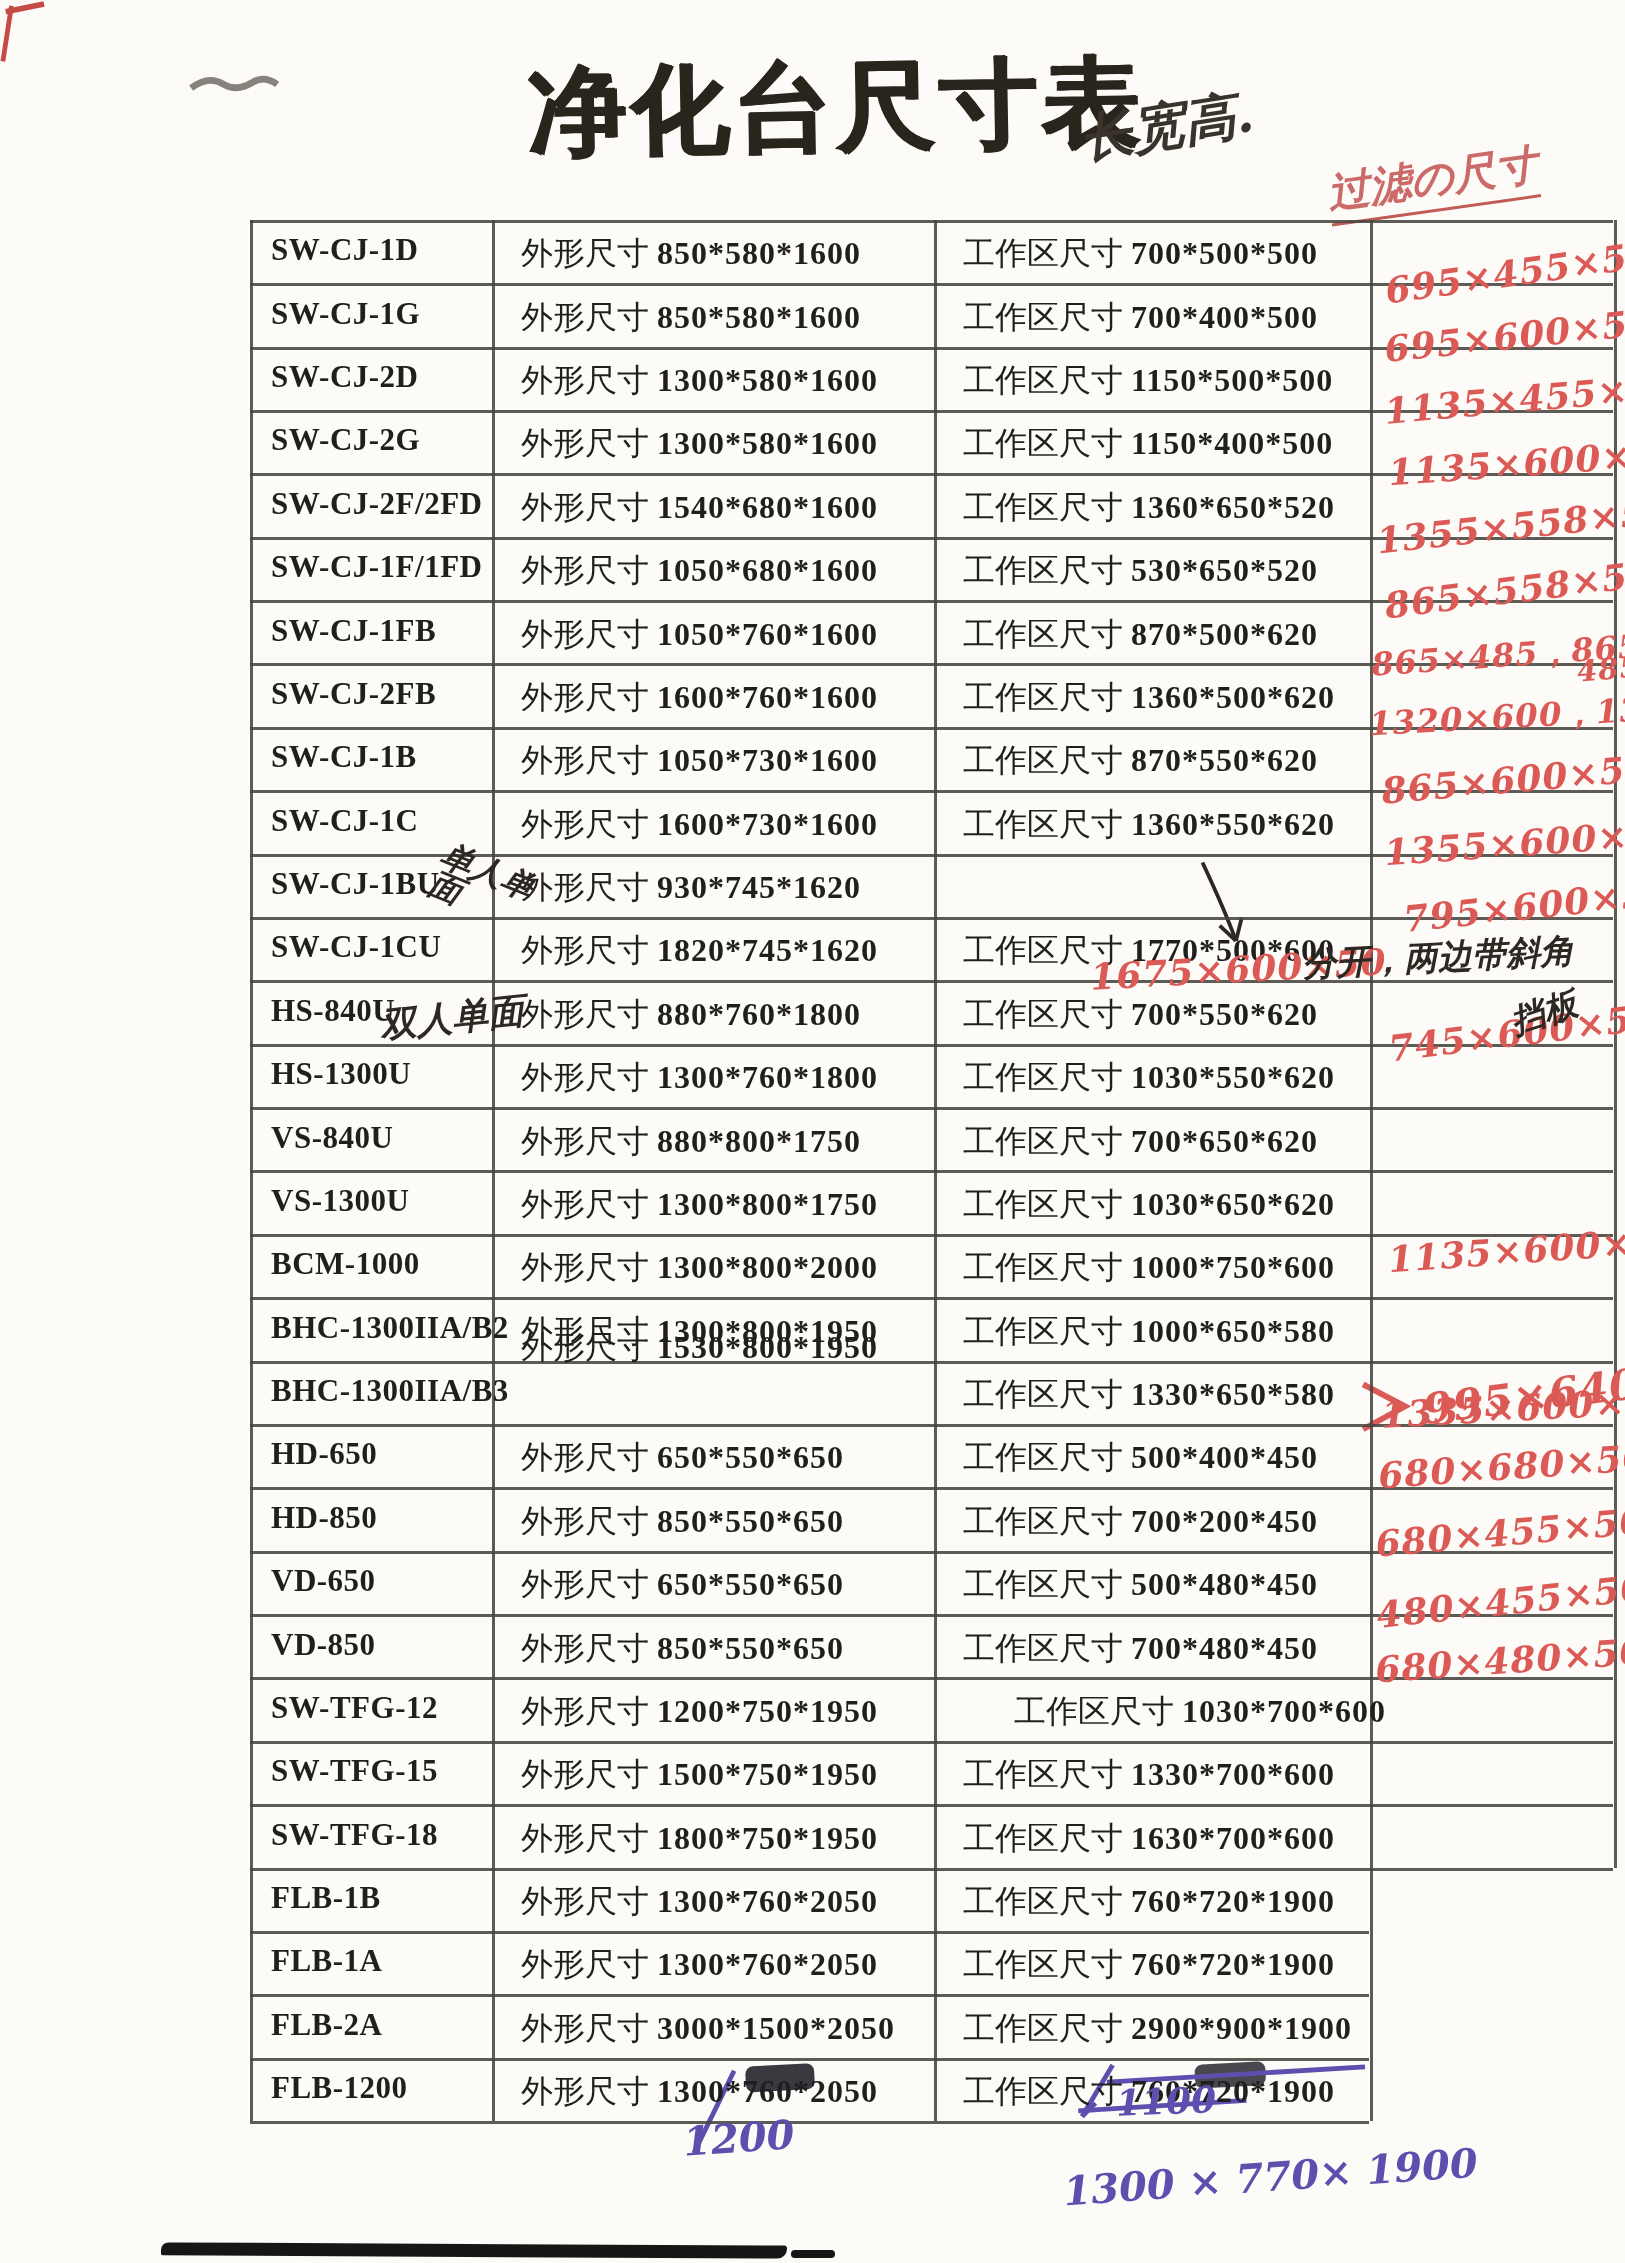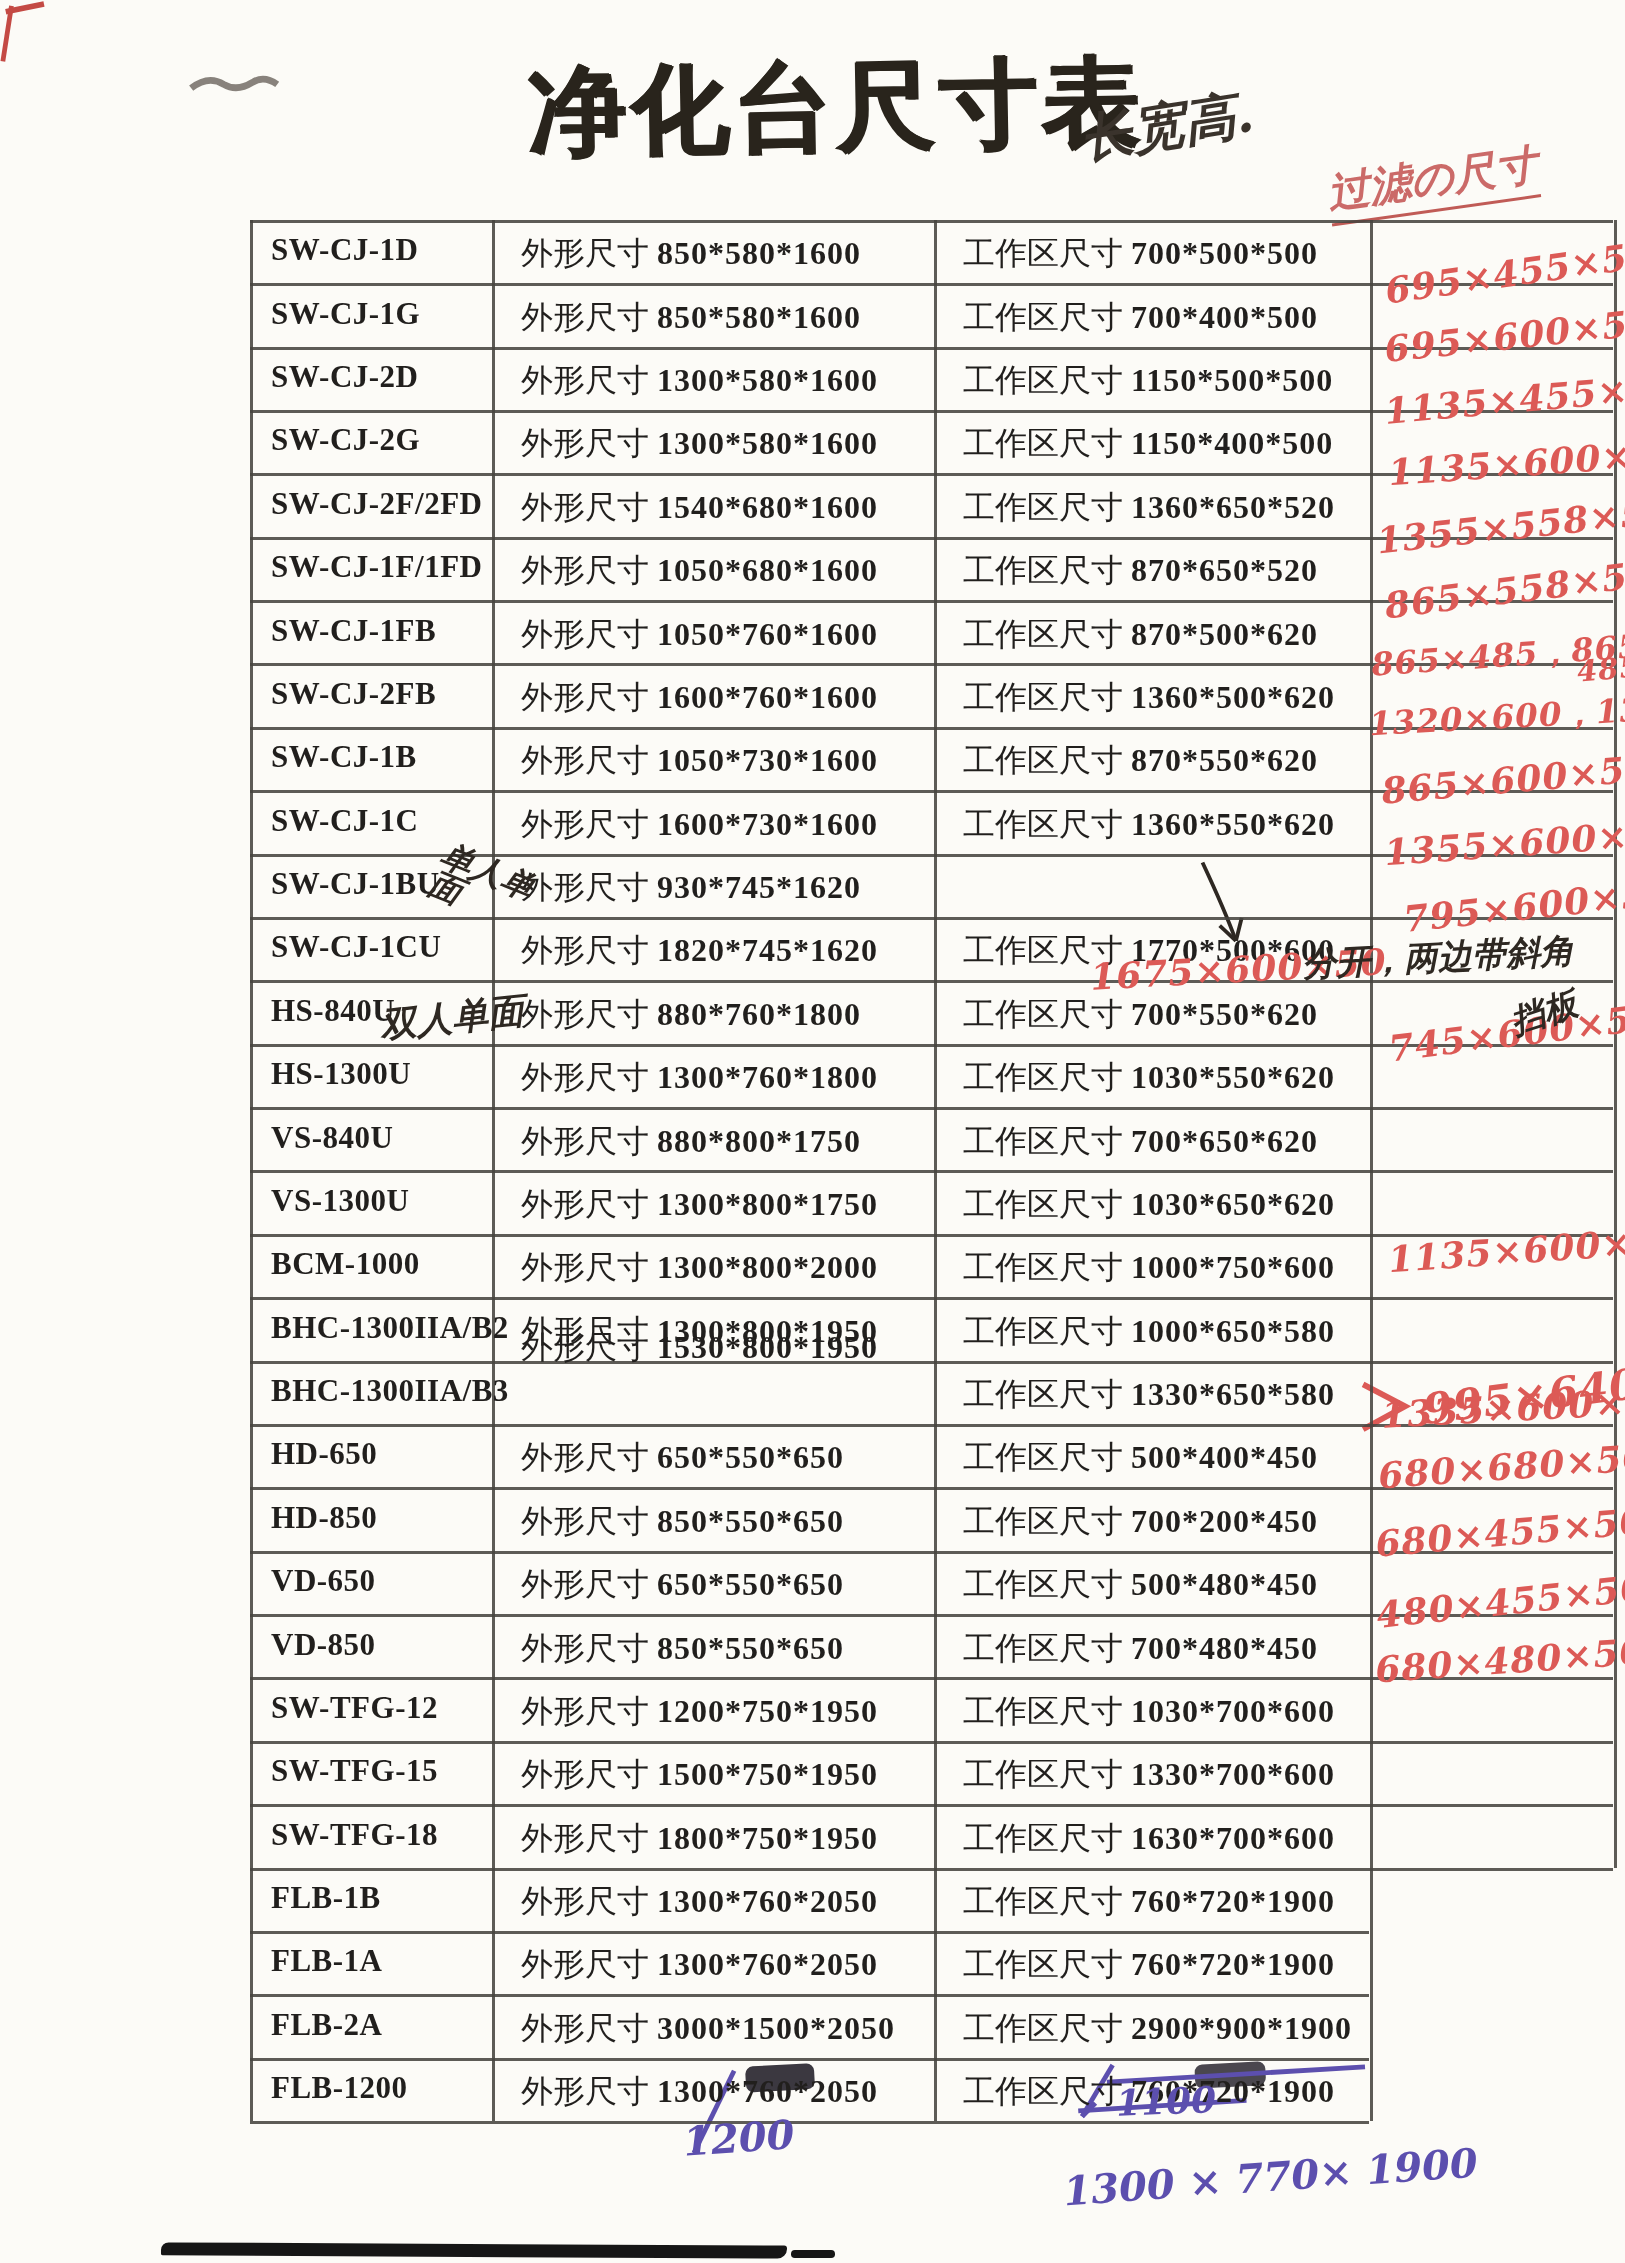--- a/index.html
+++ b/index.html
@@ -129,21 +129,21 @@
     <div class="ptext" style="left: 963px; top: 422px;"><span class="prefix" style="position: static;">工作区尺寸</span> <span class="dimsv" style="position: static;">1150*400*500</span></div>
     <div class="rednote" style="left: 1388px; top: 441px; font-size: 36px; transform: rotate(-4deg);">1135×600×50</div>
     <div class="" style="left: 250px; top: 473px; width: 1363px; height: 63px; pointer-events: none;"></div>
     <div class="ptext model" style="left: 271px; top: 486px;">SW-CJ-2F/2FD</div>
     <div class="ptext" style="left: 521px; top: 486px;"><span class="prefix" style="position: static;">外形尺寸</span> <span class="dimsv" style="position: static;">1540*680*1600</span></div>
     <div class="ptext" style="left: 963px; top: 486px;"><span class="prefix" style="position: static;">工作区尺寸</span> <span class="dimsv" style="position: static;">1360*650*520</span></div>
     <div class="rednote" style="left: 1376px; top: 504px; font-size: 36px; transform: rotate(-6deg);">1355×558×50</div>
     <div class="" style="left: 250px; top: 537px; width: 1363px; height: 63px; pointer-events: none;"></div>
     <div class="ptext model" style="left: 271px; top: 549px;">SW-CJ-1F/1FD</div>
     <div class="ptext" style="left: 521px; top: 549px;"><span class="prefix" style="position: static;">外形尺寸</span> <span class="dimsv" style="position: static;">1050*680*1600</span></div>
-    <div class="ptext" style="left: 963px; top: 549px;"><span class="prefix" style="position: static;">工作区尺寸</span> <span class="dimsv" style="position: static;">870*650*520</span></div>
+    <div class="ptext" style="left: 963px; top: 549px;"><span class="prefix" style="position: static;">工作区尺寸</span> <span class="dimsv" style="position: static;">530*650*520</span></div>
     <div class="rednote" style="left: 1384px; top: 568px; font-size: 36px; transform: rotate(-7deg);">865×558×50</div>
     <div class="" style="left: 250px; top: 600px; width: 1363px; height: 63px; pointer-events: none;"></div>
     <div class="ptext model" style="left: 271px; top: 613px;">SW-CJ-1FB</div>
     <div class="ptext" style="left: 521px; top: 613px;"><span class="prefix" style="position: static;">外形尺寸</span> <span class="dimsv" style="position: static;">1050*760*1600</span></div>
     <div class="ptext" style="left: 963px; top: 613px;"><span class="prefix" style="position: static;">工作区尺寸</span> <span class="dimsv" style="position: static;">870*500*620</span></div>
     <div class="rednote" style="left: 1371px; top: 631px; font-size: 32px; transform: rotate(-4deg);">865×485，865×600</div>
     <div class="" style="left: 250px; top: 663px; width: 1363px; height: 63px; pointer-events: none;"></div>
     <div class="ptext model" style="left: 271px; top: 676px;">SW-CJ-2FB</div>
     <div class="ptext" style="left: 521px; top: 676px;"><span class="prefix" style="position: static;">外形尺寸</span> <span class="dimsv" style="position: static;">1600*760*1600</span></div>
     <div class="ptext" style="left: 963px; top: 676px;"><span class="prefix" style="position: static;">工作区尺寸</span> <span class="dimsv" style="position: static;">1360*500*620</span></div>
@@ -215,21 +215,21 @@
     <div class="ptext" style="left: 963px; top: 1563px;"><span class="prefix" style="position: static;">工作区尺寸</span> <span class="dimsv" style="position: static;">500*480*450</span></div>
     <div class="rednote" style="left: 1376px; top: 1580px; font-size: 36px; transform: rotate(-6deg);">480×455×50</div>
     <div class="" style="left: 250px; top: 1614px; width: 1363px; height: 63px; pointer-events: none;"></div>
     <div class="ptext model" style="left: 271px; top: 1627px;">VD-850</div>
     <div class="ptext" style="left: 521px; top: 1627px;"><span class="prefix" style="position: static;">外形尺寸</span> <span class="dimsv" style="position: static;">850*550*650</span></div>
     <div class="ptext" style="left: 963px; top: 1627px;"><span class="prefix" style="position: static;">工作区尺寸</span> <span class="dimsv" style="position: static;">700*480*450</span></div>
     <div class="rednote" style="left: 1375px; top: 1639px; font-size: 36px; transform: rotate(-4deg);">680×480×50</div>
     <div class="" style="left: 250px; top: 1677px; width: 1363px; height: 63px; pointer-events: none;"></div>
     <div class="ptext model" style="left: 271px; top: 1690px;">SW-TFG-12</div>
     <div class="ptext" style="left: 521px; top: 1690px;"><span class="prefix" style="position: static;">外形尺寸</span> <span class="dimsv" style="position: static;">1200*750*1950</span></div>
-    <div class="ptext" style="left: 963px; top: 1690px;"><span class="prefix" style="position: static;">工作区尺寸</span> <span class="dimsv" style="position: static;">1030*700*600</span></div>
+    <div class="ptext" style="left: 1014px; top: 1690px;"><span class="prefix" style="position: static;">工作区尺寸</span> <span class="dimsv" style="position: static;">1030*700*600</span></div>
     <div class="" style="left: 250px; top: 1741px; width: 1363px; height: 63px; pointer-events: none;"></div>
     <div class="ptext model" style="left: 271px; top: 1753px;">SW-TFG-15</div>
     <div class="ptext" style="left: 521px; top: 1753px;"><span class="prefix" style="position: static;">外形尺寸</span> <span class="dimsv" style="position: static;">1500*750*1950</span></div>
     <div class="ptext" style="left: 963px; top: 1753px;"><span class="prefix" style="position: static;">工作区尺寸</span> <span class="dimsv" style="position: static;">1330*700*600</span></div>
     <div class="" style="left: 250px; top: 1804px; width: 1363px; height: 63px; pointer-events: none;"></div>
     <div class="ptext model" style="left: 271px; top: 1817px;">SW-TFG-18</div>
     <div class="ptext" style="left: 521px; top: 1817px;"><span class="prefix" style="position: static;">外形尺寸</span> <span class="dimsv" style="position: static;">1800*750*1950</span></div>
     <div class="ptext" style="left: 963px; top: 1817px;"><span class="prefix" style="position: static;">工作区尺寸</span> <span class="dimsv" style="position: static;">1630*700*600</span></div>
     <div class="" style="left: 250px; top: 1868px; width: 1363px; height: 63px; pointer-events: none;"></div>
     <div class="ptext model" style="left: 271px; top: 1880px;">FLB-1B</div>

